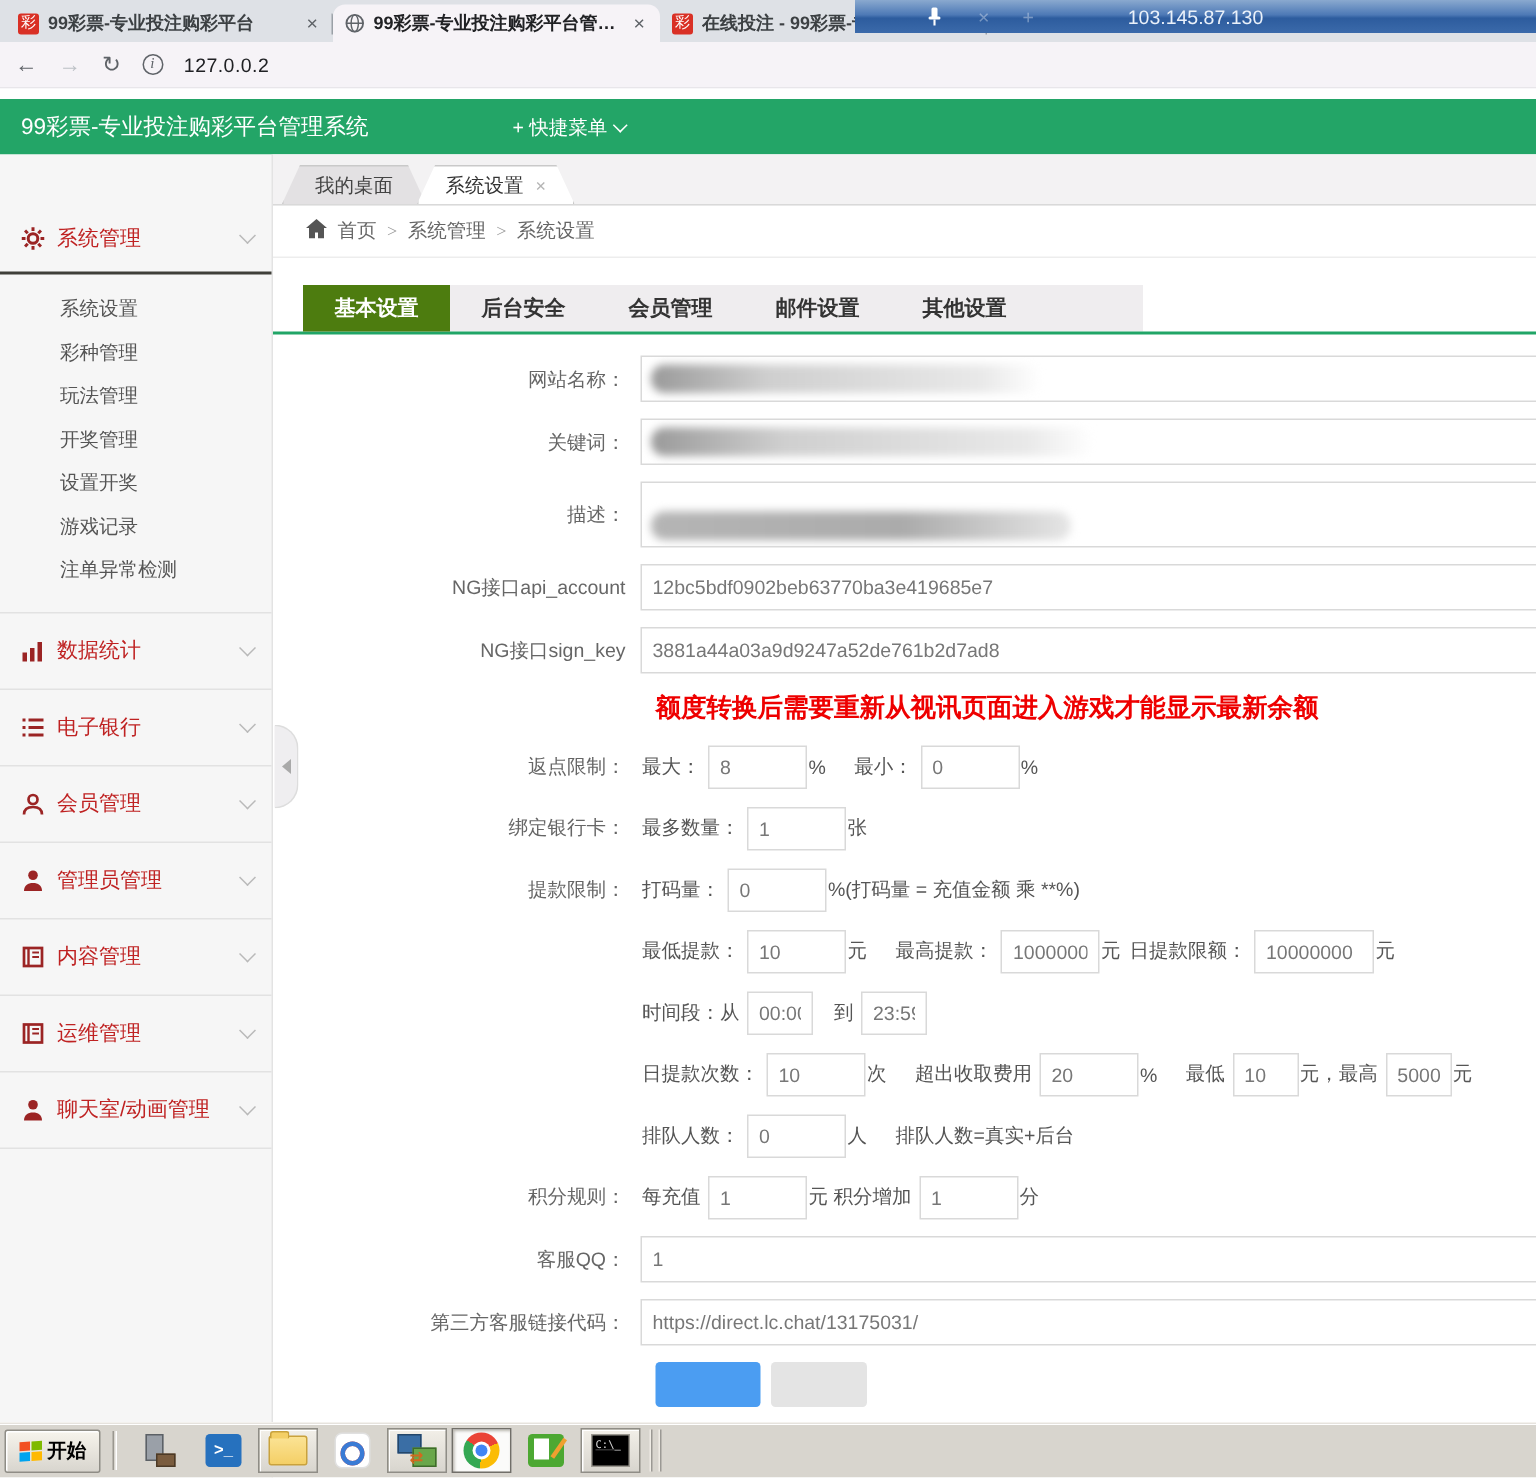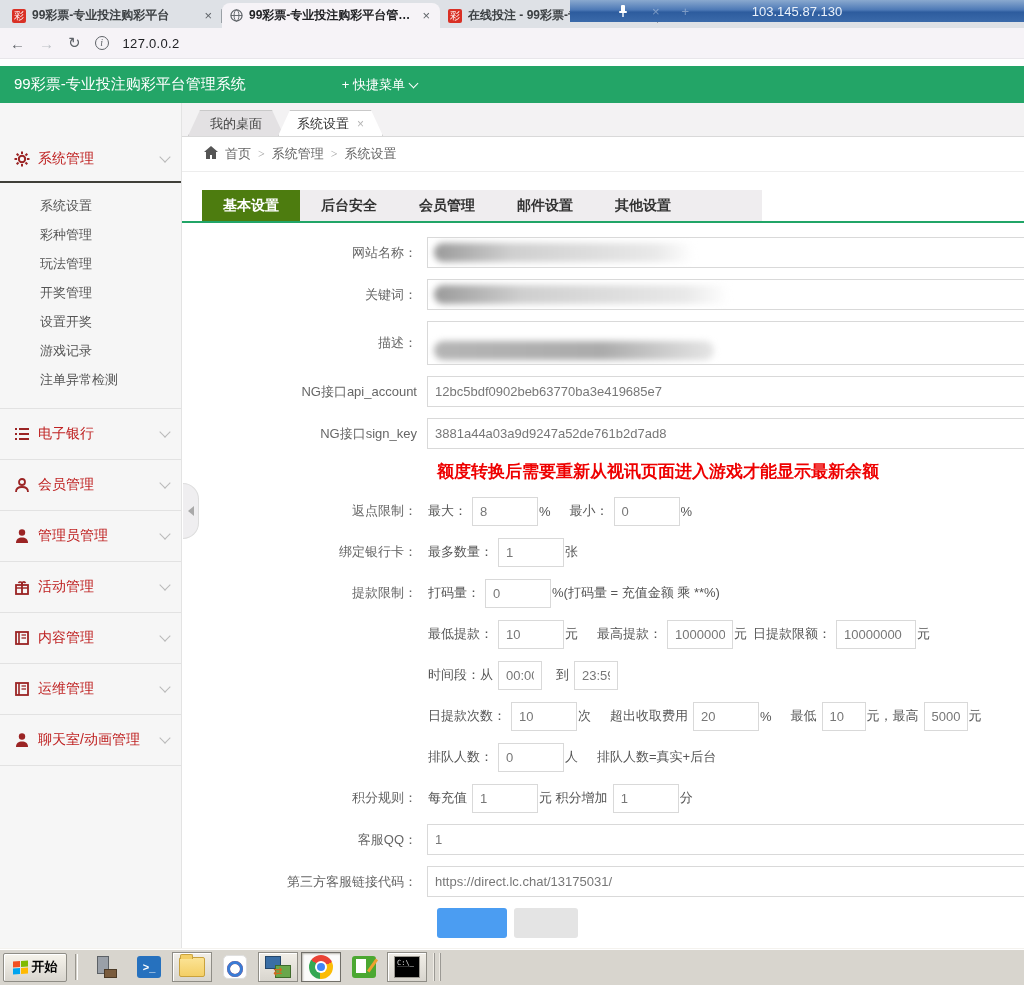--- a/index.html
+++ b/index.html
@@ -203,20 +203,31 @@
           <div class="sb-item">玩法管理</div>
           <div class="sb-item">开奖管理</div>
           <div class="sb-item">设置开奖</div>
           <div class="sb-item">游戏记录</div>
           <div class="sb-item">注单异常检测</div>
         </div>
       </div>
       <div class="sb-group">
         <div class="sb-head">
           <span class="sb-ic"><svg width="16" height="16" viewBox="0 0 16 16">
+              <rect x="1" y="9" width="3" height="6" fill="#9b2424"></rect>
+              <rect x="6" y="6" width="3" height="9" fill="#9b2424"></rect>
+              <rect x="11" y="2" width="3" height="13" fill="#9b2424"></rect>
+            </svg></span>
+          <span class="sb-lbl">数据统计</span>
+          <span class="sb-chev"></span>
+        </div>
+      </div>
+      <div class="sb-group">
+        <div class="sb-head">
+          <span class="sb-ic"><svg width="16" height="16" viewBox="0 0 16 16">
               <g fill="#9b2424">
                 <rect x="1" y="2" width="2" height="2"></rect>
                 <rect x="5" y="2" width="10" height="2"></rect>
                 <rect x="1" y="7" width="2" height="2"></rect>
                 <rect x="5" y="7" width="10" height="2"></rect>
                 <rect x="1" y="12" width="2" height="2"></rect>
                 <rect x="5" y="12" width="10" height="2"></rect>
               </g>
             </svg></span>
           <span class="sb-lbl">电子银行</span>
@@ -233,32 +244,20 @@
           <span class="sb-chev"></span>
         </div>
       </div>
       <div class="sb-group">
         <div class="sb-head">
           <span class="sb-ic"><svg width="16" height="16" viewBox="0 0 16 16">
               <circle cx="8" cy="4.5" r="3.2" fill="#9b2424"></circle>
               <path d="M2 15c0-3.8 2.6-5.4 6-5.4s6 1.6 6 5.4z" fill="#9b2424"></path>
             </svg></span>
           <span class="sb-lbl">管理员管理</span>
-          <span class="sb-chev"></span>
-        </div>
-      </div>
-      <div class="sb-group">
-        <div class="sb-head">
-          <span class="sb-ic"><svg width="16" height="16" viewBox="0 0 16 16">
-              <rect x="2" y="6" width="12" height="9" fill="none" stroke="#9b2424" stroke-width="1.8"></rect>
-              <line x1="8" y1="6" x2="8" y2="15" stroke="#9b2424" stroke-width="1.8"></line>
-              <line x1="2" y1="9" x2="14" y2="9" stroke="#9b2424" stroke-width="1.4"></line>
-              <path d="M4.5 4a2 2 0 1 1 3.5 2M11.5 4a2 2 0 1 0-3.5 2" fill="none" stroke="#9b2424" stroke-width="1.6"></path>
-            </svg></span>
-          <span class="sb-lbl">活动管理</span>
           <span class="sb-chev"></span>
         </div>
       </div>
       <div class="sb-group">
         <div class="sb-head">
           <span class="sb-ic"><svg width="16" height="16" viewBox="0 0 16 16">
               <rect x="2" y="2" width="12" height="12" fill="none" stroke="#9b2424" stroke-width="1.8"></rect>
               <line x1="5" y1="2" x2="5" y2="14" stroke="#9b2424" stroke-width="1.6"></line>
               <line x1="7.5" y1="5" x2="12" y2="5" stroke="#9b2424" stroke-width="1.3"></line>
               <line x1="7.5" y1="8" x2="12" y2="8" stroke="#9b2424" stroke-width="1.3"></line>

